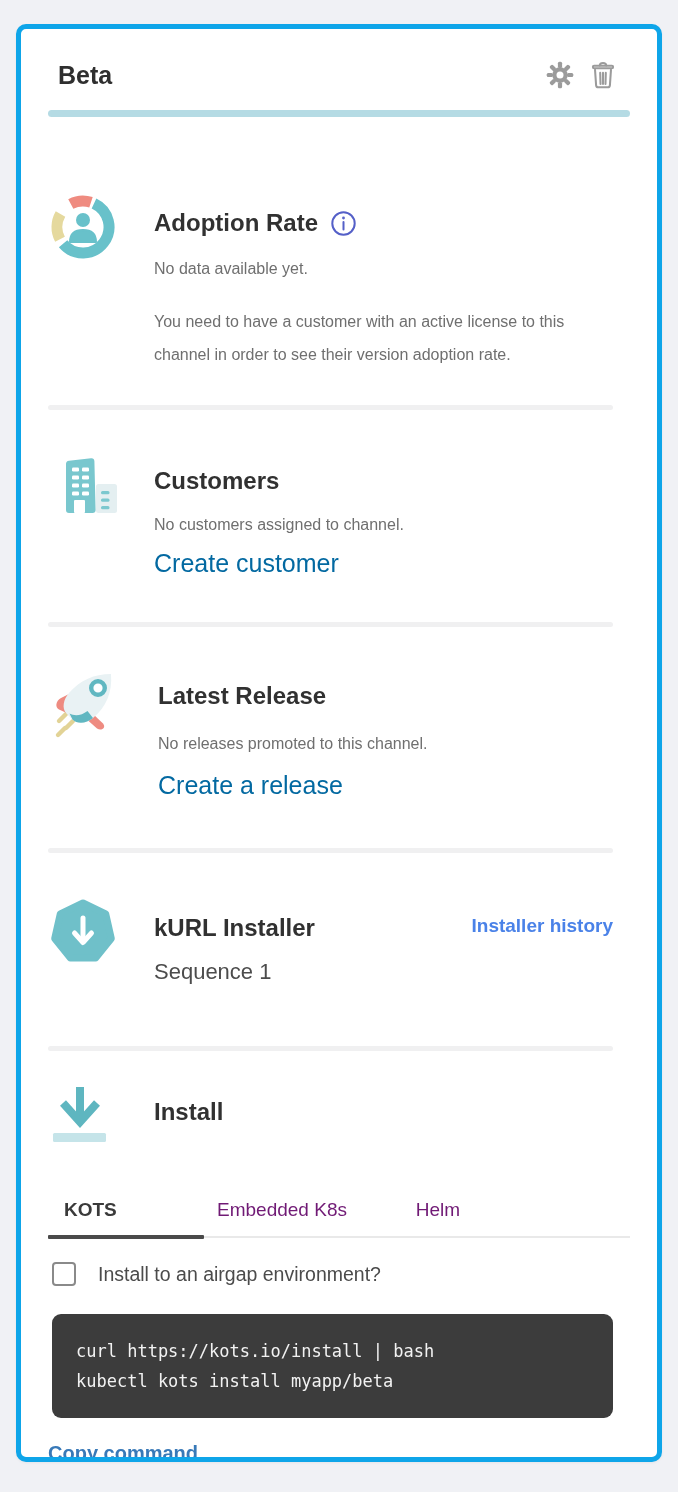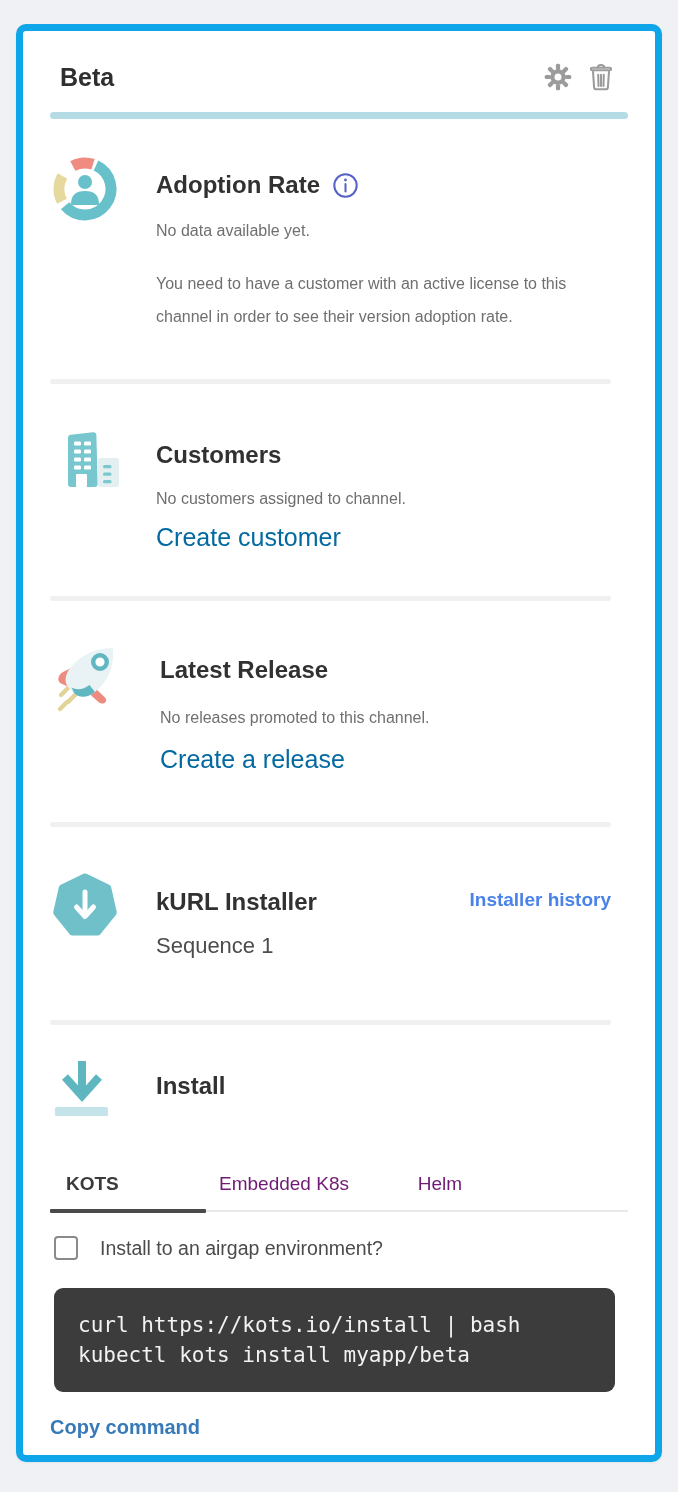--- a/index.html
+++ b/index.html
@@ -8,21 +8,21 @@
     background:#f0f1f5;
     font-family:"Liberation Sans", sans-serif;
     -webkit-font-smoothing:antialiased;
     position:relative;
     overflow:hidden;
   }
   .card{
     position:absolute;left:16px;top:24px;
     width:646px;height:1438px;
     background:#ffffff;
-    border:7px solid #0ea5e9;
+    border:5px solid #0ea5e9;
     border-radius:10px;
     box-shadow:0 1px 3px rgba(0,0,0,.05);
     box-sizing:border-box;
     padding:0 27px;
     overflow:hidden;
   }
   .card-header{
     display:flex;justify-content:space-between;align-items:center;
     padding:30px 14px 0 10px;
   }
@@ -32,21 +32,21 @@
   .accent-bar{height:7px;background:#b5dbe4;border-radius:4px;margin-top:19px;}
 
   .section{display:flex;gap:36px;padding-right:17px;}
   .icon-col{flex:0 0 70px;}
   .content{flex:1;padding-top:14px;min-width:0;}
   .sec-heading{font-size:24px;font-weight:700;color:#313131;line-height:34px;margin:0;}
   .heading-row{display:flex;align-items:center;gap:12px;}
   .muted{font-size:16px;color:#6f6f6f;line-height:33px;margin:0;}
   .link{font-size:25px;font-weight:400;color:#0369a1;cursor:pointer;display:inline-block;}
 
-  .sec-adoption{padding-top:35px;padding-bottom:46px;}
+  .sec-adoption{padding-top:35px;padding-bottom:34px;margin-top:40px;}
   .sec-adoption .sub{margin-top:12px;}
   .sec-adoption .desc{margin-top:20px;max-width:450px;}
 
   .divider{height:5px;background:#f0f0f1;border-radius:3px;margin-right:17px;}
 
   .sec-customers{padding-top:40px;padding-bottom:44px;}
   .sec-customers .muted{margin-top:10px;}
   .sec-customers .link{margin-top:8px;}
 
   .sec-release{padding-top:38px;padding-bottom:48px;}
@@ -70,21 +70,21 @@
   .checkbox{width:20px;height:20px;border:2px solid #8a8a8a;border-radius:4px;background:#fff;cursor:pointer;flex:0 0 auto;}
   .airgap-label{font-size:19.5px;color:#4b4b4b;}
 
   .code-block{
     margin-top:28px;margin-left:4px;width:561px;box-sizing:border-box;
     background:#3c3c3c;border-radius:9px;
     padding:22px 24px;
   }
   .code-line{
     font-family:"DejaVu Sans Mono", monospace;
-    font-size:21px;color:#f2f2f2;line-height:30px;
+    font-size:17px;color:#f2f2f2;line-height:30px;
     white-space:pre;
   }
   .copy-link{font-size:20px;font-weight:600;color:#3879b8;cursor:pointer;display:inline-block;margin-top:24px;}
 </style>
 </head>
 <body>
 
 <div class="card">
 
   

